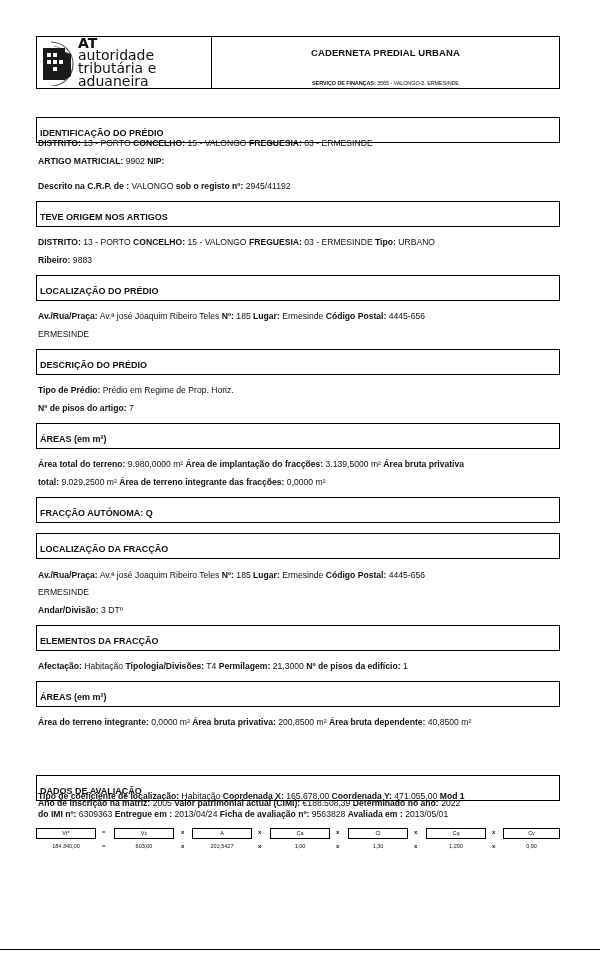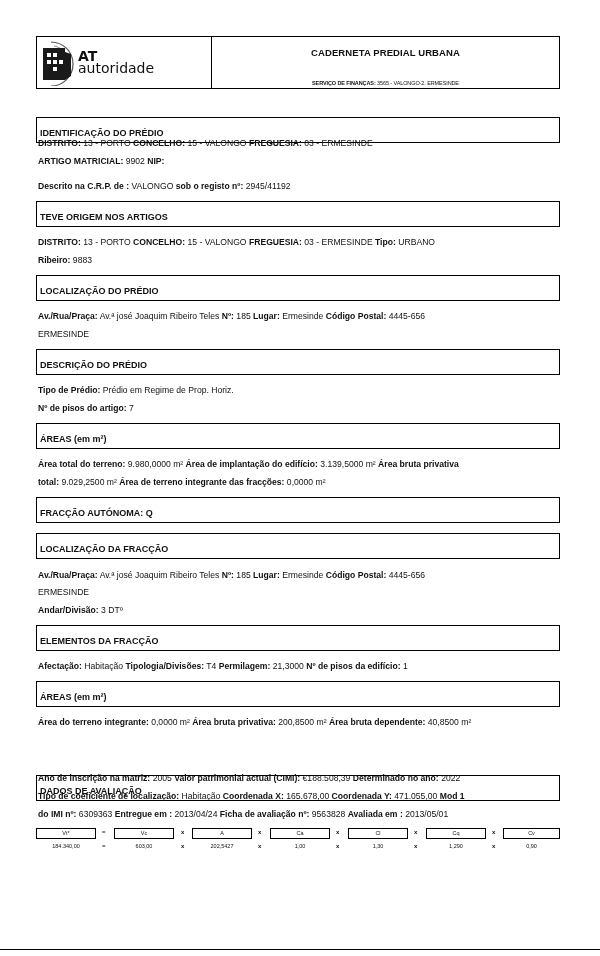--- a/index.html
+++ b/index.html
@@ -60,20 +60,21 @@
         <rect x="12" y="13" width="4" height="4" fill="#fff"></rect>
         <rect x="6" y="20" width="4" height="4" fill="#fff"></rect>
         <rect x="12" y="20" width="4" height="4" fill="#fff"></rect>
         <rect x="18" y="20" width="4" height="4" fill="#fff"></rect>
         <rect x="12" y="27" width="4" height="4" fill="#fff"></rect>
         <path d="M24 12 L30 14 L30 36 L24 40 Z" fill="#1a1a1a"></path>
       </svg>
       <div class="logo-text">
         <div class="at">AT</div>
         <div class="l2">autoridade</div>
+        <div class="l3">tributária e aduaneira</div>
       </div>
     </div>
     <div class="doc-title">
       <div class="t1">CADERNETA PREDIAL URBANA</div>
       <div class="t2"><span>SERVIÇO DE FINANÇAS:</span> <span class="v">3565 - VALONGO-2. ERMESINDE</span></div>
     </div>
   </div>
 </div>
 
 <div class="sec" style="top:117px">IDENTIFICAÇÃO DO PRÉDIO</div>
@@ -115,21 +116,21 @@
 <div class="line" style="top:385px">
   <b>Tipo de Prédio:</b> <span>Prédio em Regime de Prop. Horiz.</span>
 </div>
 <div class="line" style="top:403px">
   <b>Nº de pisos do artigo:</b> <span>7</span>
 </div>
 
 <div class="sec" style="top:423px">ÁREAS (em  m²)</div>
 <div class="line" style="top:459px">
   <b>Área total do terreno:</b> <span>9.980,0000 m²</span>
-  <b>Área de implantação do edifício:</b> <span>3.139,5000 m²</span>
+  <b>Área de implantação do fracções:</b> <span>3.139,5000 m²</span>
   <b>Área bruta privativa</b>
 </div>
 <div class="line" style="top:477px">
   <b>total:</b> <span>9.029,2500 m²</span>
   <b>Área de terreno integrante das fracções:</b> <span>0,0000 m²</span>
 </div>
 
 <div class="sec" style="top:497px">FRACÇÃO AUTÓNOMA:  Q</div>
 
 <div class="sec" style="top:533px">LOCALIZAÇÃO DA FRACÇÃO</div>
@@ -153,21 +154,21 @@
 </div>
 
 <div class="sec" style="top:681px">ÁREAS (em  m²)</div>
 <div class="line" style="top:717px">
   <b>Área do terreno integrante:</b> <span>0,0000 m²</span>
   <b>Área bruta privativa:</b> <span>200,8500 m²</span>
   <b>Área bruta dependente:</b> <span>40,8500 m²</span>
 </div>
 
 <div class="sec" style="top:775px">DADOS DE AVALIAÇÃO</div>
-<div class="line" style="top:773px">
+<div class="line" style="top:798px">
   <b>Ano de inscrição na matriz:</b> <span>2005</span>
   <b>Valor patrimonial actual (CIMI):</b> <span>€188.508,39</span>
   <b>Determinado no ano:</b> <span>2022</span>
 </div>
 <div class="line" style="top:791px">
   <b>Tipo de coeficiente de localização:</b> <span>Habitação</span>
   <b>Coordenada X:</b> <span>165.678,00</span>
   <b>Coordenada Y:</b> <span>471.055,00</span>
   <b>Mod 1</b>
 </div>

